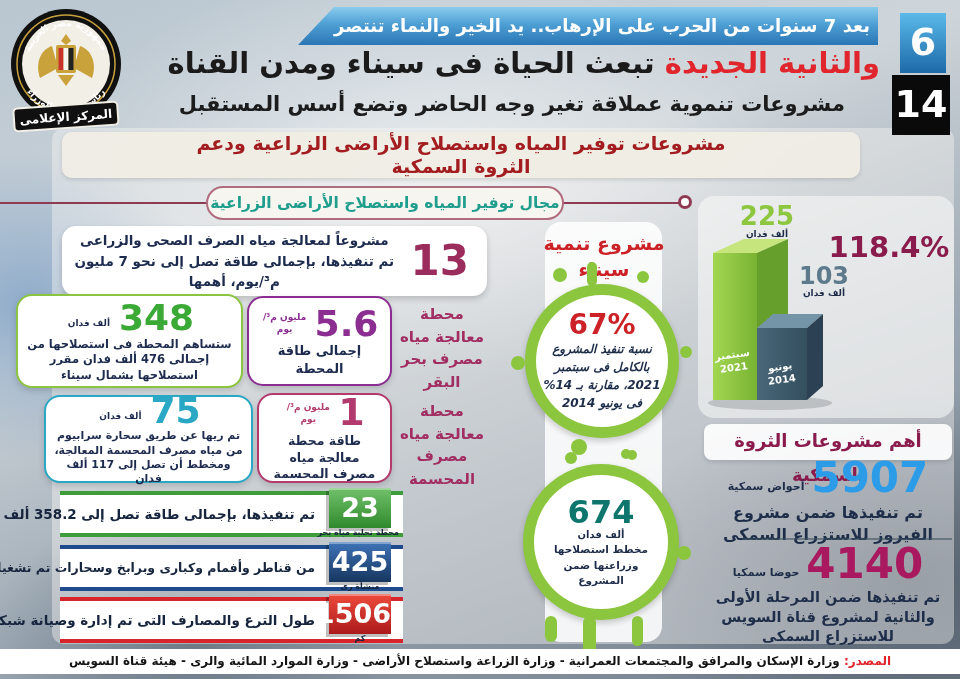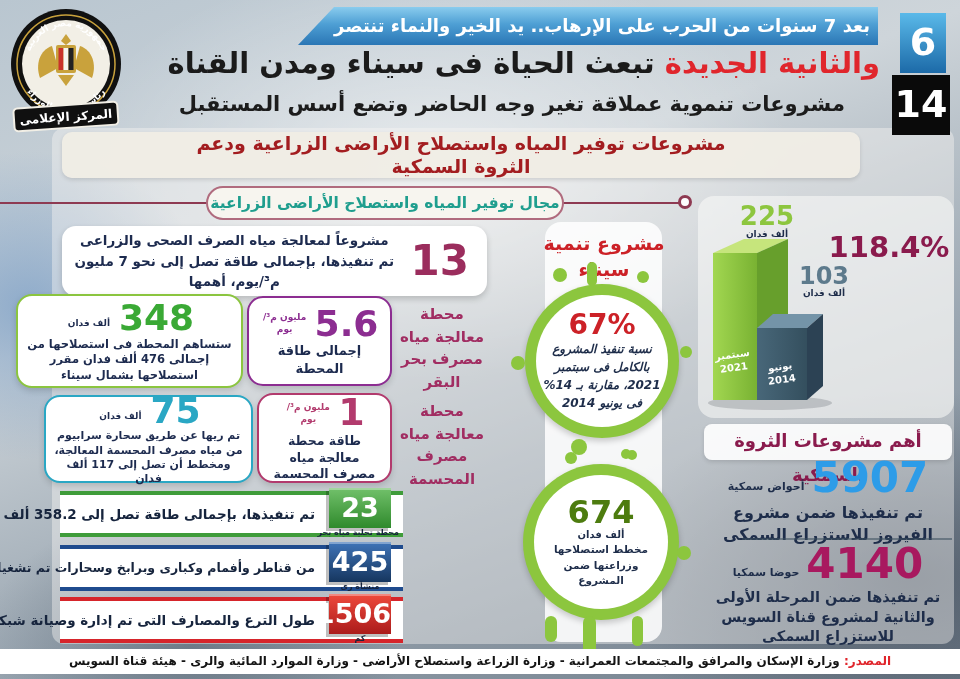--- a/index.html
+++ b/index.html
@@ -113,21 +113,21 @@
   .blob1 .pct{ font-size:28px; font-weight:bold; color:#cc2127; line-height:1.1; }
   .blob1 .desc{ font-size:12px; font-weight:bold; color:#1e2d4a; line-height:1.5;font-style:italic; }
   .blob1 .d1{ width:14px; height:14px; top:-16px; left:28px; border-radius:50%; }
   .blob1 .d2{ width:10px; height:24px; top:-22px; left:62px; }
   .blob1 .d3{ width:12px; height:12px; top:-13px; right:30px; border-radius:50%; }
   .blob1 .d4{ width:14px; height:14px; left:-14px; top:72px; border-radius:50%; }
   .blob1 .d5{ width:12px; height:12px; right:-13px; top:62px; border-radius:50%; }
   .blob1 .d6{ width:16px; height:16px; bottom:-17px; left:46px; border-radius:50%; }
   .blob1 .d7{ width:10px; height:10px; bottom:-22px; right:42px; border-radius:50%; }
   .blob2{ left:523px; top:464px; width:156px; height:156px; }
-  .blob2 .pct{ font-size:32px; font-weight:bold; color:#4d7c0f; line-height:1.05; }
+  .blob2 .pct{ font-size:32px; font-weight:bold; color:#0f766e; line-height:1.05; }
   .blob2 .unit{ font-size:10px; font-weight:bold; color:#1e2d4a; }
   .blob2 .desc{ font-size:10.5px; font-weight:bold; color:#1e2d4a; line-height:1.45; margin-top:2px; }
   .blob2 .d1{ width:12px; height:26px; bottom:-22px; left:22px; }
   .blob2 .d2{ width:13px; height:40px; bottom:-36px; left:60px; }
   .blob2 .d3{ width:11px; height:30px; bottom:-26px; right:36px; }
   .blob2 .d4{ width:12px; height:12px; top:-12px; left:42px; border-radius:50%; }
   .blob2 .d5{ width:10px; height:10px; top:-15px; right:48px; border-radius:50%; }
   .blob2 .d6{ width:14px; height:14px; right:-12px; top:82px; border-radius:50%; }
   .blob2 .d7{ width:8px; height:8px; bottom:-40px; right:76px; border-radius:50%; }
 

